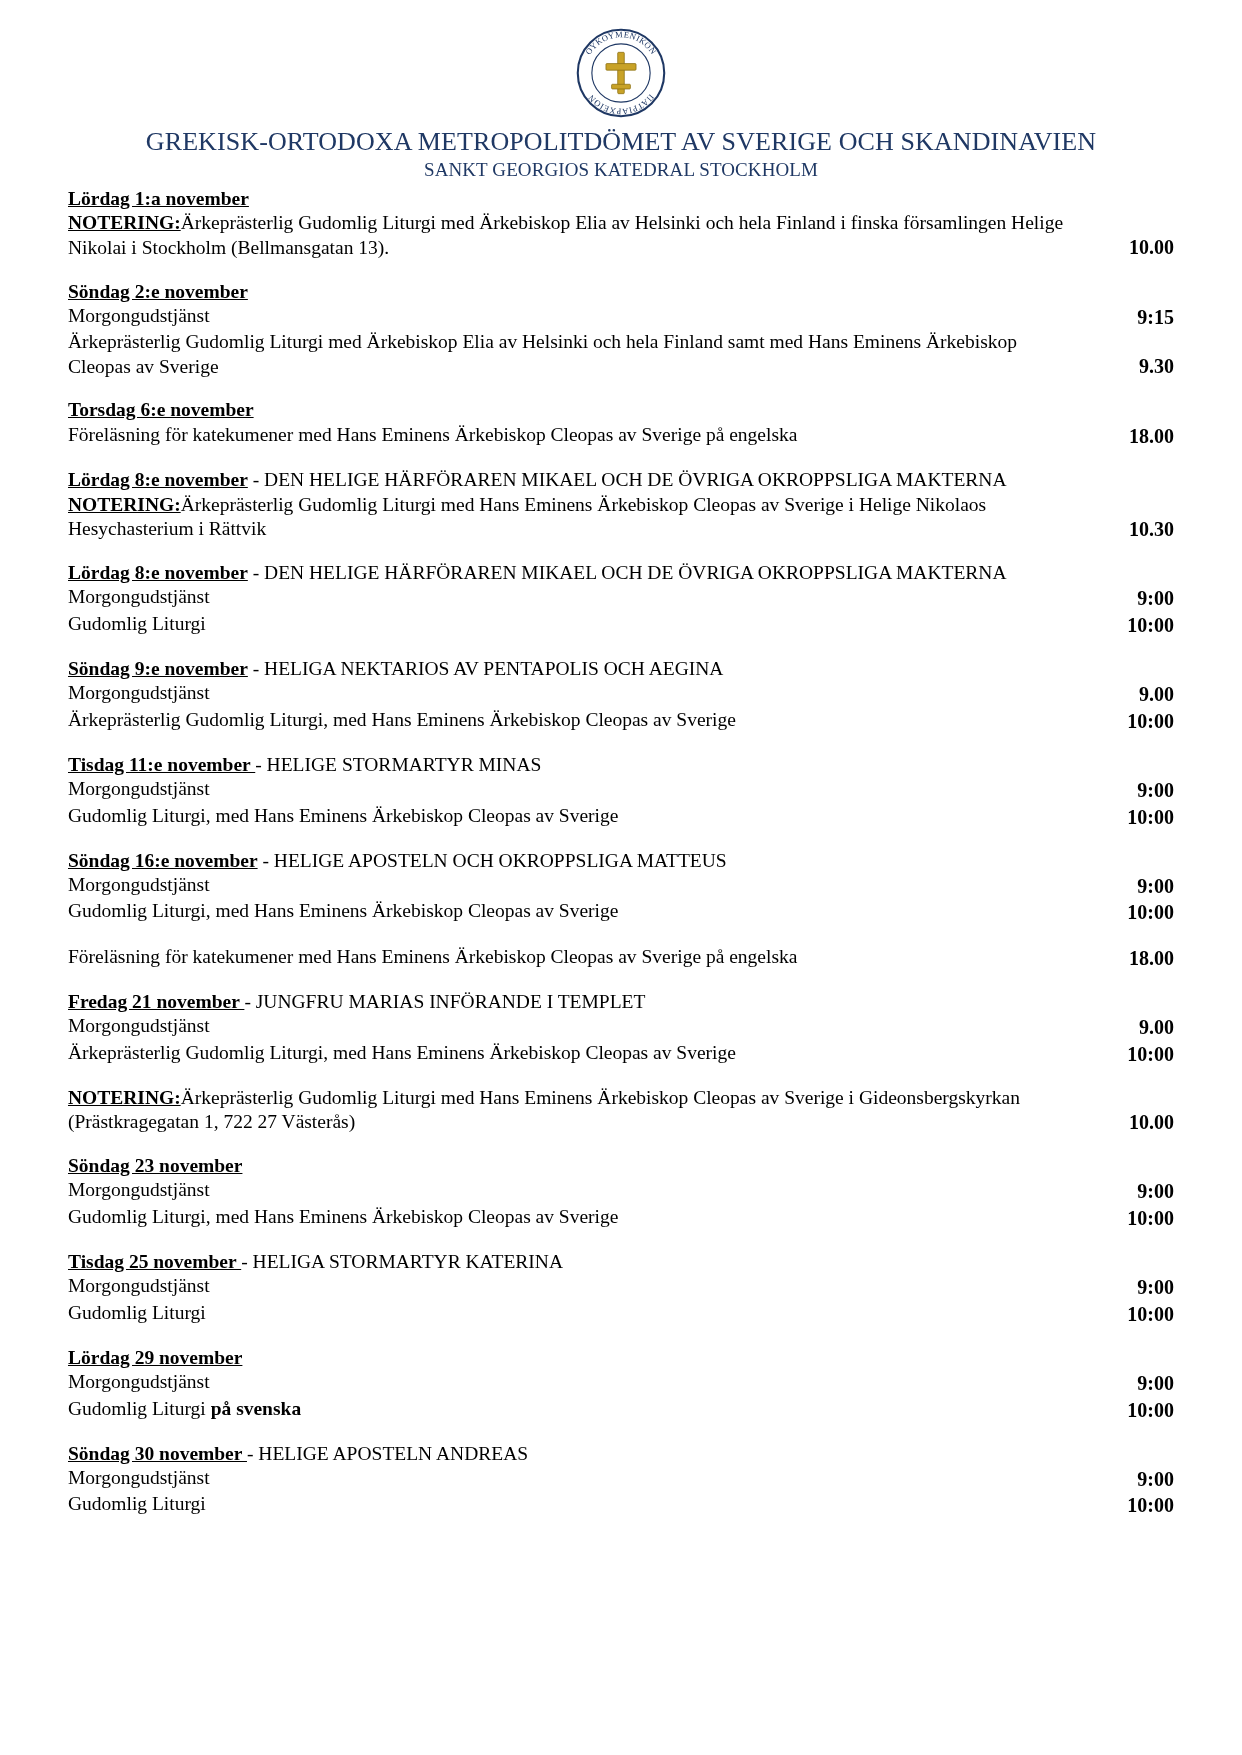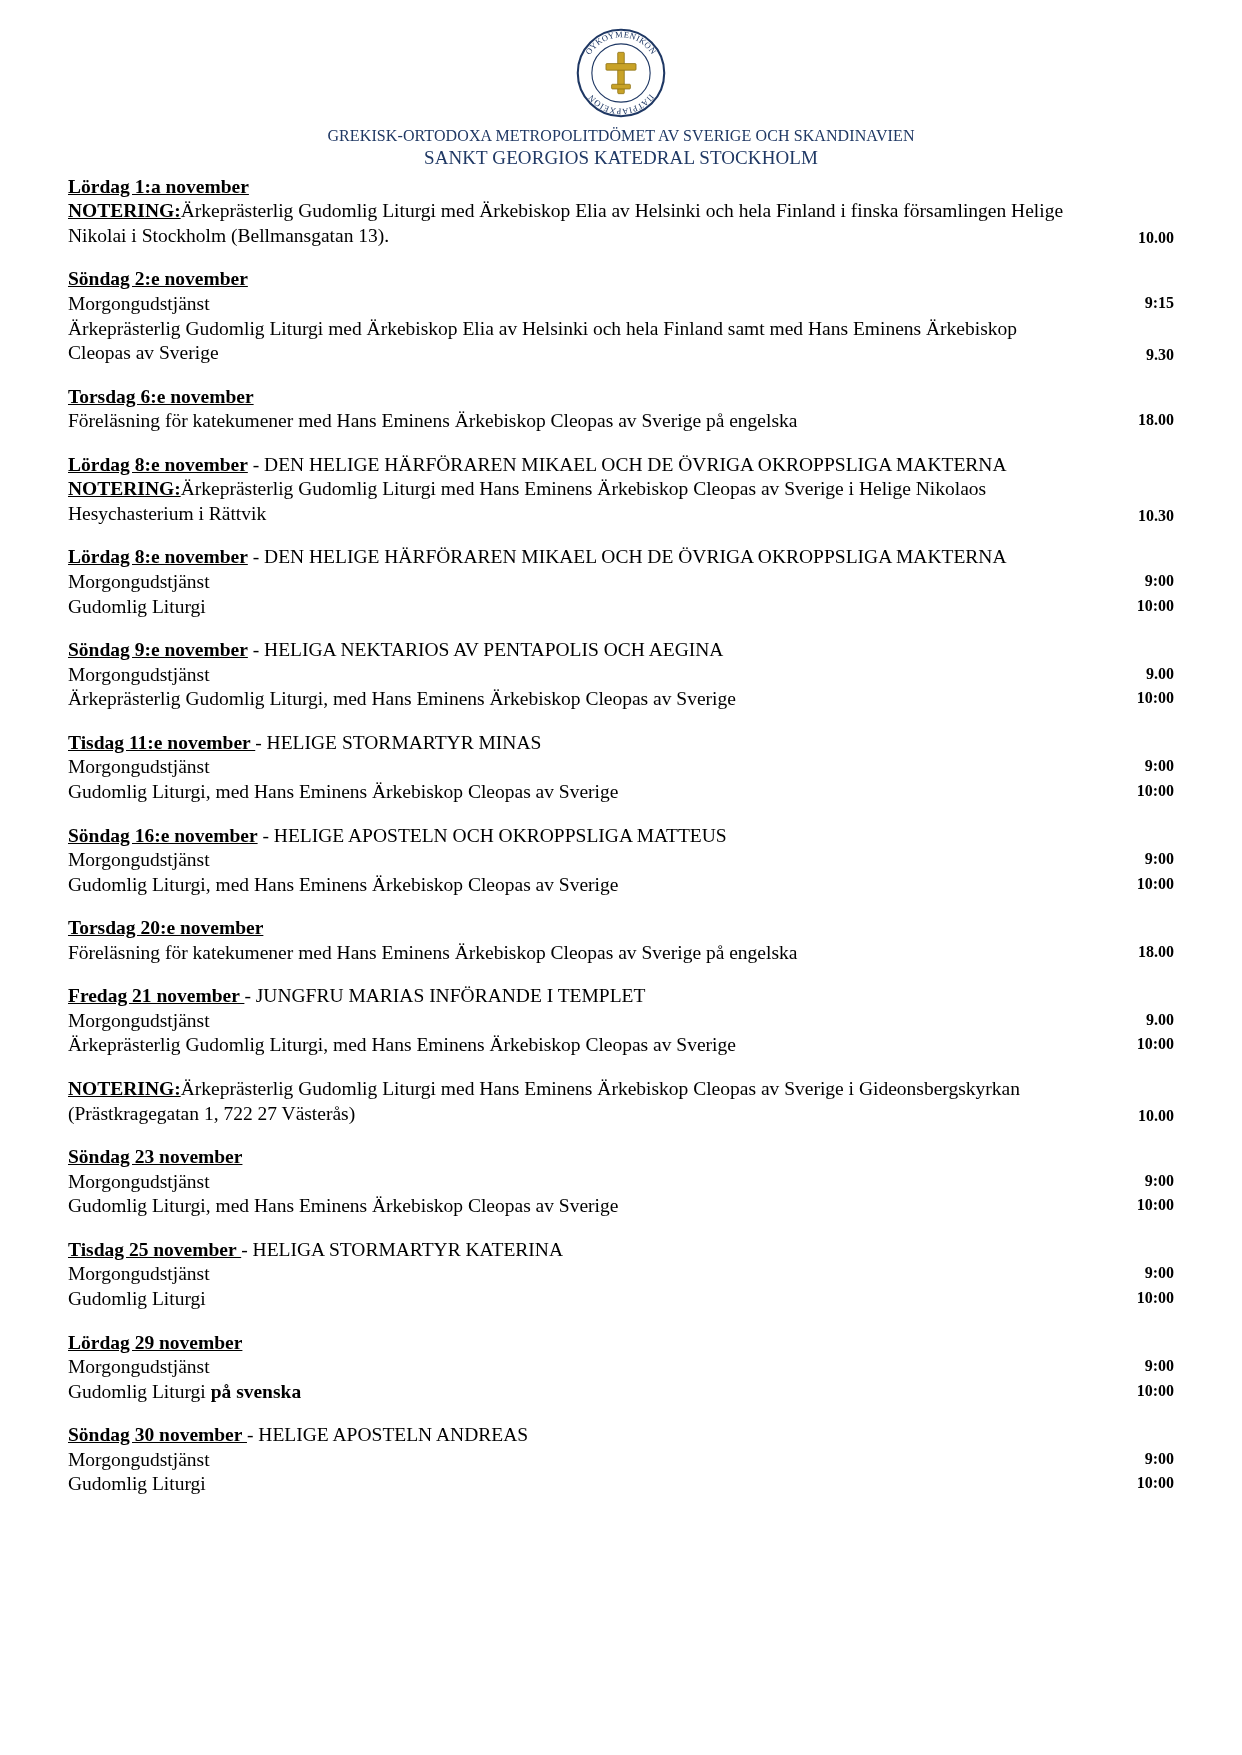--- a/index.html
+++ b/index.html
@@ -31,21 +31,21 @@
     width: 94px;
     height: 94px;
     position: relative;
   }
   .header-lines {
     text-align: center;
     color: #1f3864;
     line-height: 1.22;
   }
   .org-line {
-    font-size: 16px;
+    font-size: 26px;
     letter-spacing: 0.1px;
   }
   .cathedral-line {
     font-size: 19px;
     letter-spacing: 0.1px;
   }
   .schedule-title {
     font-size: 25px;
     letter-spacing: 0.2px;
     margin-top: 2px;
@@ -68,21 +68,21 @@
   }
   .row .txt {
     flex: 1 1 auto;
     padding-right: 14px;
   }
   .row .time {
     flex: 0 0 auto;
     width: 92px;
     text-align: right;
     font-weight: bold;
-    font-size: 16px;
+    font-size: 20px;
     white-space: nowrap;
     padding-top: 1px;
   }
   .date-head {
     font-weight: bold;
     text-decoration: underline;
   }
   .feast {
     font-weight: normal;
     text-decoration: none;
@@ -226,24 +226,20 @@
           <div class="txt"><span class="plain">Morgongudstjänst</span></div>
           <div class="time">9:00</div>
         </div>
         <div class="row">
           <div class="txt"><span class="plain">Gudomlig Liturgi, med Hans Eminens Ärkebiskop Cleopas av Sverige</span></div>
           <div class="time">10:00</div>
         </div>
       </div>
       <div class="block">
         <div class="row">
-          <div class="txt"><span class="date-head">Torsdag 20:e november</span></div>
-          <div class="time"></div>
-        </div>
-        <div class="row">
           <div class="txt"><span class="plain">Föreläsning för katekumener med Hans Eminens Ärkebiskop Cleopas av Sverige på engelska</span></div>
           <div class="time">18.00</div>
         </div>
       </div>
       <div class="block">
         <div class="row">
           <div class="txt"><span class="date-head">Fredag 21 november </span><span class="feast">- JUNGFRU MARIAS INFÖRANDE I TEMPLET</span></div>
           <div class="time"></div>
         </div>
         <div class="row">

